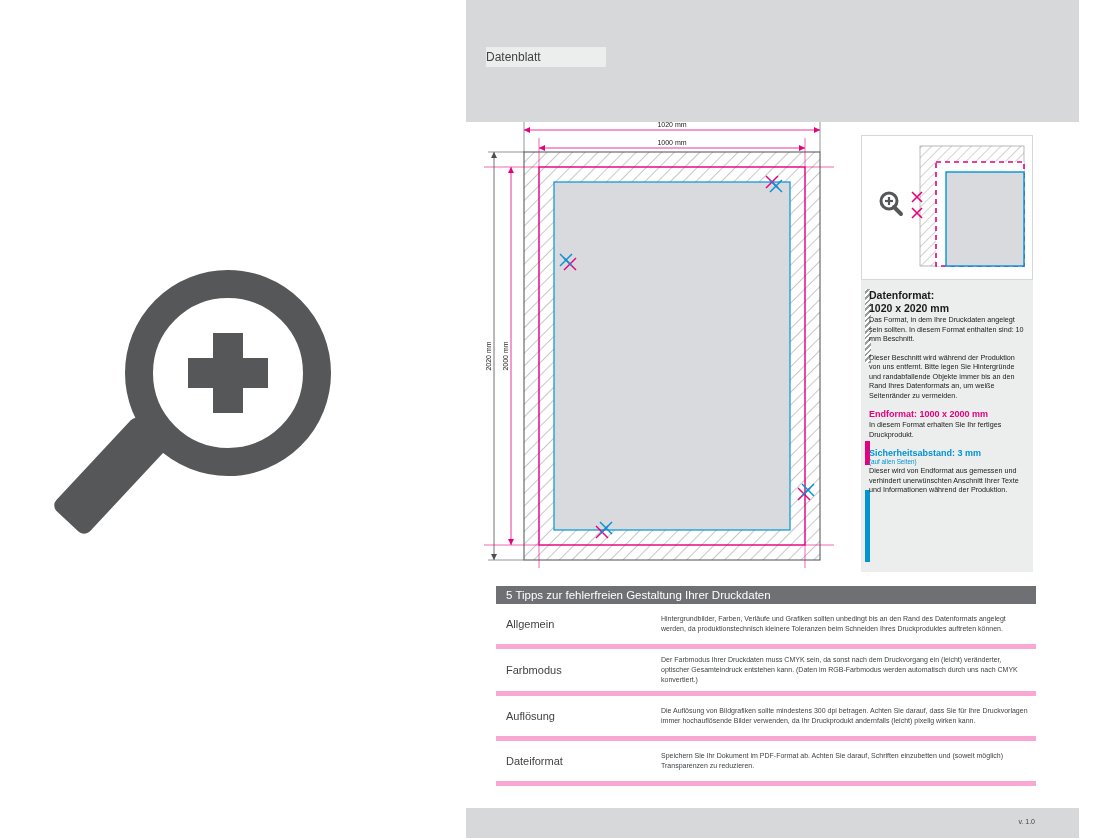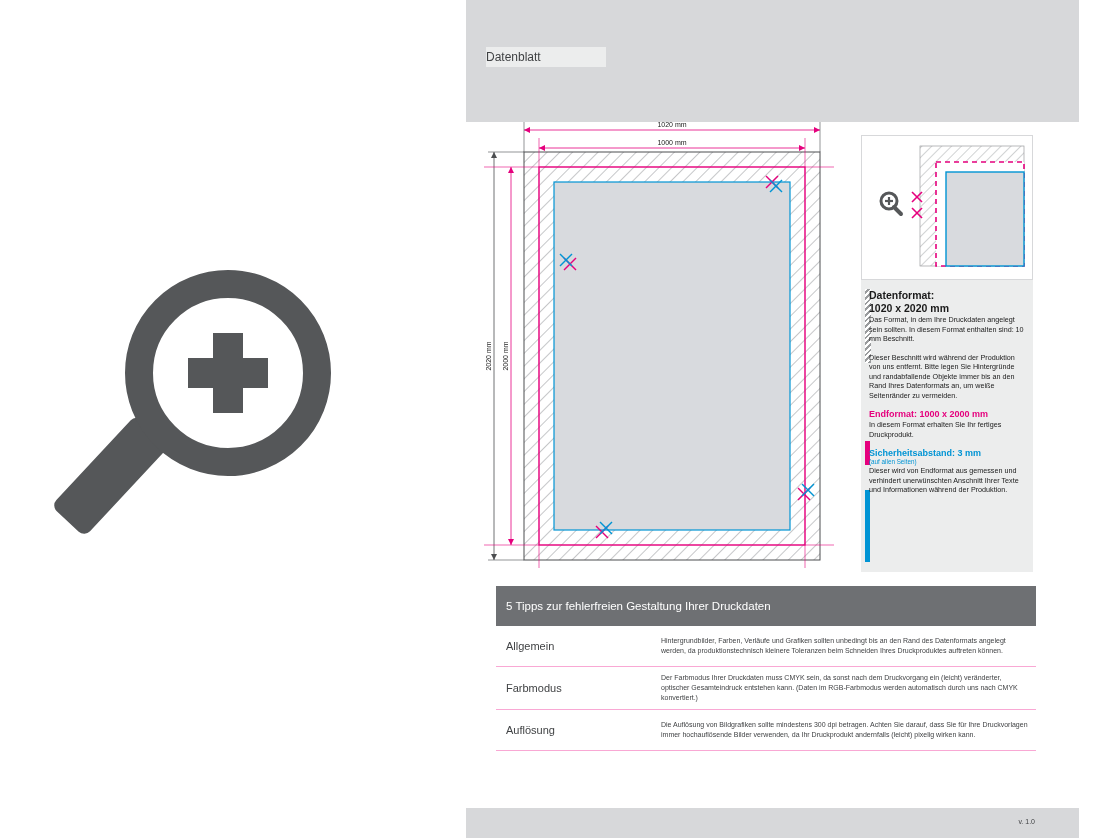--- a/index.html
+++ b/index.html
@@ -91,26 +91,26 @@
   .t-magenta{color:#1a1a1a;font-size:7.2px;line-height:1.32;margin:0;}
   .h-cyan{color:#0094d4;font-size:9px;font-weight:bold;margin:0;}
   .sub-cyan{color:#0094d4;font-size:6.3px;margin:0 0 1px 0;}
   .t-cyan{color:#1a1a1a;font-size:7.2px;line-height:1.32;margin:0;}
   .gap{height:9px;}
   
   .tips{
     position:absolute;left:30px;top:586px;width:540px;
   }
   .tips-head{
-    background:#6e7073;color:#ffffff;height:40px;
+    background:#6e7073;color:#ffffff;height:18px;
     display:flex;align-items:center;padding-left:10px;box-sizing:border-box;
     font-size:11.5px;
   }
   .tips-row{
-    display:flex;border-bottom:1px solid #f9a8d4;min-height:40px;
+    display:flex;border-bottom:5px solid #f9a8d4;min-height:40px;
     align-items:center;
   }
   .tips-row:first-of-type{border-top:none;}
   .tips-label{
     width:165px;flex:0 0 165px;padding-left:10px;box-sizing:border-box;
     color:#404244;font-size:11px;
   }
   .tips-text{
     flex:1;padding:6px 8px 6px 0;box-sizing:border-box;
     color:#404244;font-size:7px;line-height:1.45;
@@ -266,18 +266,22 @@
       <div class="tips-text">Hintergrundbilder, Farben, Verläufe und Grafiken sollten unbedingt bis an den Rand des Datenformats angelegt werden, da produktionstechnisch kleinere Toleranzen beim Schneiden Ihres Druckproduktes auftreten können.</div>
     </div>
     <div class="tips-row">
       <div class="tips-label">Farbmodus</div>
       <div class="tips-text">Der Farbmodus Ihrer Druckdaten muss CMYK sein, da sonst nach dem Druckvorgang ein (leicht) veränderter, optischer Gesamteindruck entstehen kann. (Daten im RGB-Farbmodus werden automatisch durch uns nach CMYK konvertiert.)</div>
     </div>
     <div class="tips-row">
       <div class="tips-label">Auflösung</div>
       <div class="tips-text">Die Auflösung von Bildgrafiken sollte mindestens 300 dpi betragen. Achten Sie darauf, dass Sie für Ihre Druckvorlagen immer hochauflösende Bilder verwenden, da Ihr Druckprodukt andernfalls (leicht) pixelig wirken kann.</div>
     </div>
+    <div class="tips-row">
+      <div class="tips-label">Dateiformat</div>
+      <div class="tips-text">Speichern Sie Ihr Dokument im PDF-Format ab. Achten Sie darauf, Schriften einzubetten und (soweit möglich) Transparenzen zu reduzieren.</div>
+    </div>
   </div>
 
   <div class="version">v. 1.0</div>
 </div>
 
 <div class="right-edge"></div>
 
 </body></html>

